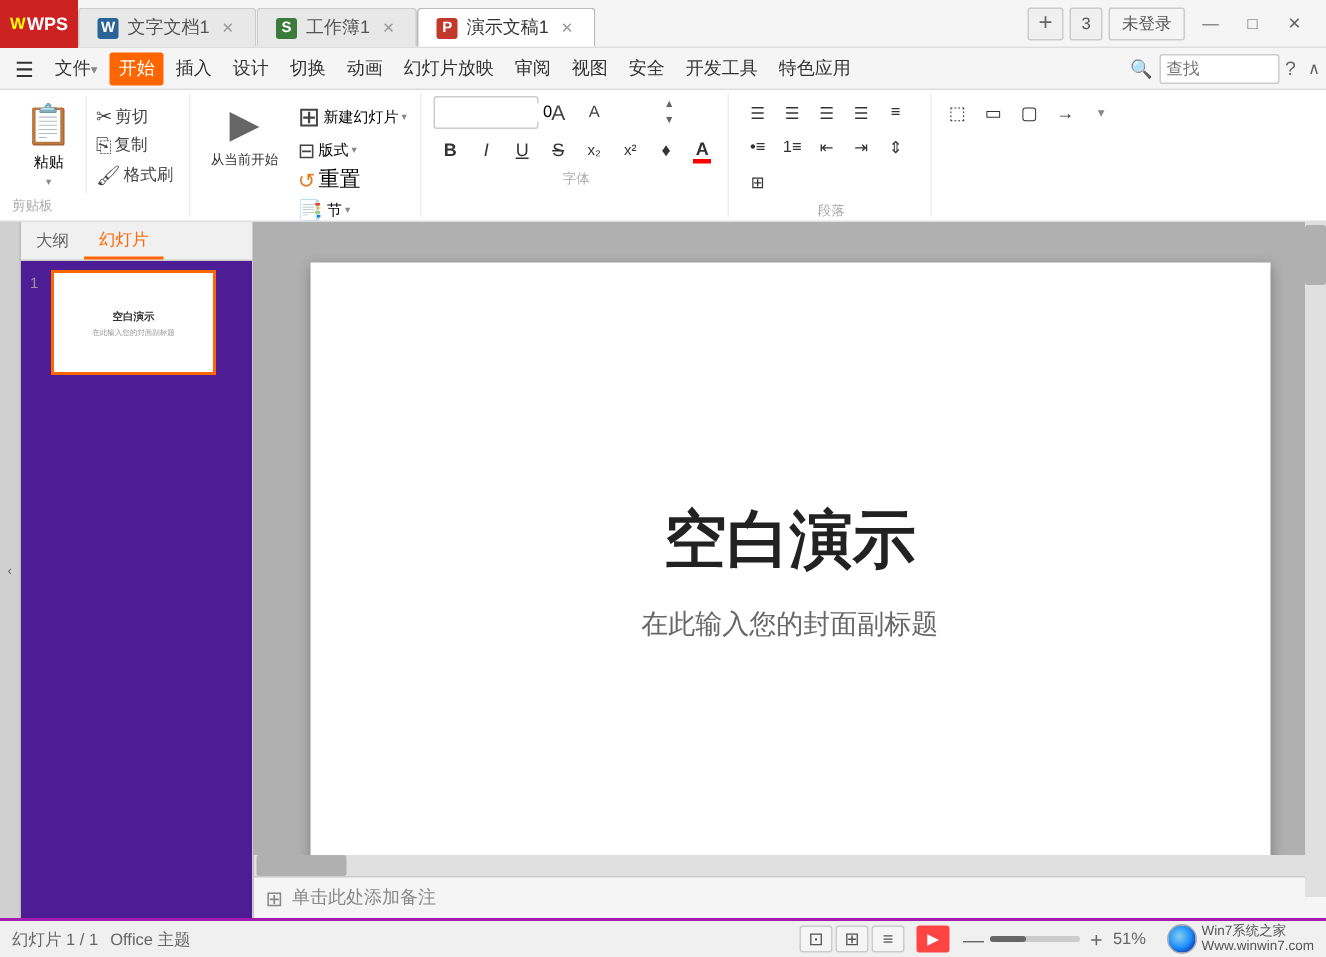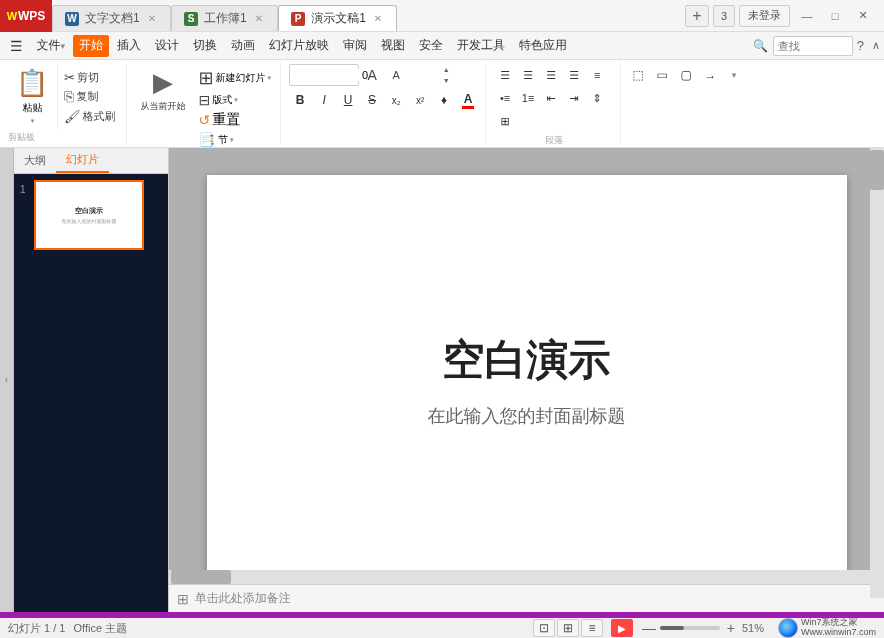--- a/index.html
+++ b/index.html
@@ -280,21 +280,21 @@
       align-items: center;
       justify-content: center;
       font-size: 7px;
       cursor: pointer;
       color: #666;
     }
 
     
     .slides-panel {
       width: 155px;
-      background: #0f172a;
+      background: #4c1d95;
       border-right: 1px solid #ccc;
       display: flex;
       flex-direction: column;
     }
     .panel-tabs {
       display: flex;
       align-items: center;
       background: #f0f0f0;
       border-bottom: 1px solid #ccc;
     }
@@ -395,21 +395,21 @@
       padding: 0 8px;
       font-size: 12px;
       color: #888;
       gap: 6px;
     }
 
     
     .status-bar {
       height: 26px;
       background: #f0f0f0;
-      border-top: 6px solid #a21caf;
+      border-top: 2px solid #a21caf;
       display: flex;
       align-items: center;
       padding: 0 8px;
       gap: 8px;
       font-size: 11px;
       color: #666;
     }
     .status-bar-right {
       margin-left: auto;
       display: flex;
@@ -636,20 +636,21 @@
       <div class="format-btn" style="font-size:10px;">x₂</div>
       <div class="format-btn" style="font-size:10px;">x²</div>
       <div class="format-btn">♦</div>
       <div class="format-btn">
         <div style="display:flex;flex-direction:column;align-items:center;">
           <span style="font-weight:bold;">A</span>
           <div style="width:12px;height:3px;background:#ff0000;"></div>
         </div>
       </div>
     </div>
+    <div class="ribbon-section-label">字体</div>
   </div>
 
   <div style="display:flex;flex-direction:column;padding:2px 6px;border-right:1px solid #eee;">
     <div class="format-row" style="gap:1px;flex-wrap:wrap;max-width:120px;">
       <div class="format-btn" style="font-size:11px;">☰</div>
       <div class="format-btn" style="font-size:11px;">☰</div>
       <div class="format-btn" style="font-size:11px;">☰</div>
       <div class="format-btn" style="font-size:11px;">☰</div>
       <div class="format-btn" style="font-size:11px;">≡</div>
       <div class="format-btn" style="font-size:11px;">•≡</div>

